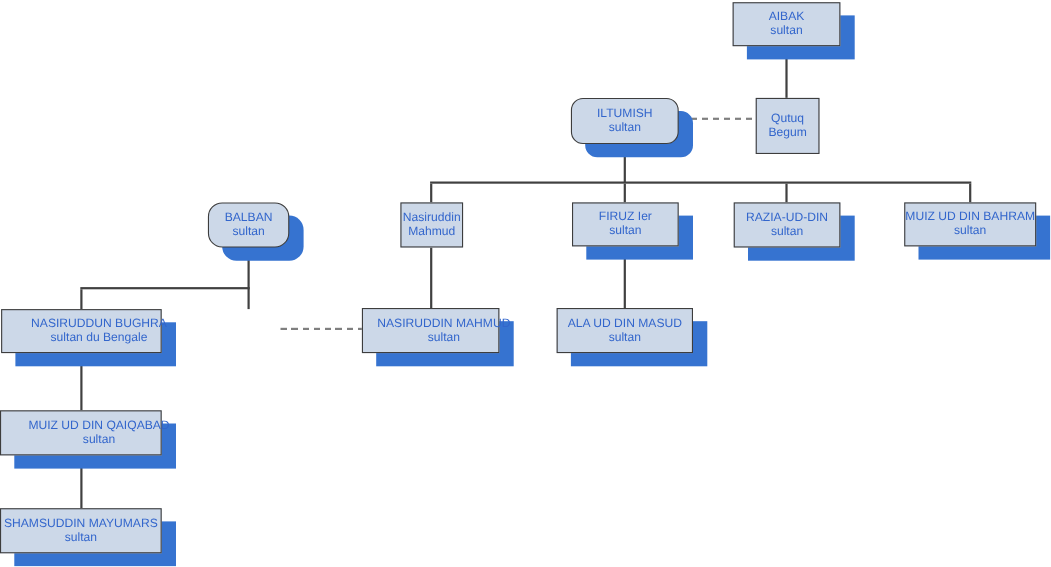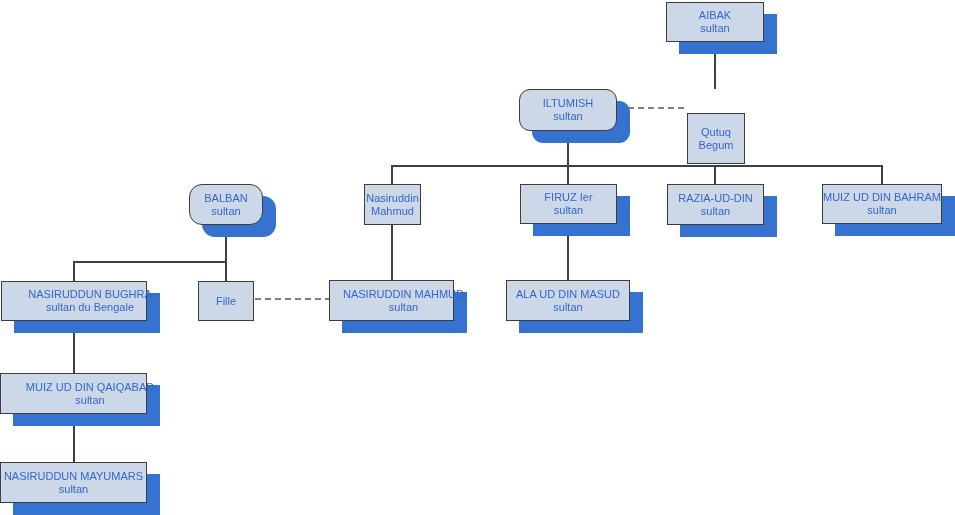--- a/index.html
+++ b/index.html
@@ -72,21 +72,21 @@
   <div class="node shadowed" style="left:666px; top:2px; width:98px; height:40px;">
     <span>AIBAK</span>
     <span>sultan</span>
   </div>
 
   <div class="node shadowed" style="left:519px; top:89px; width:98px; height:42px;border-radius:11px;">
     <span>ILTUMISH</span>
     <span>sultan</span>
   </div>
 
-  <div class="node" style="left:687px; top:89px; width:58px; height:51px;margin-top:24px;">
+  <div class="node" style="left:687px; top:89px; width:58px; height:51px;">
     <span>Qutuq</span>
     <span>Begum</span>
   </div>
 
   <div class="node shadowed" style="left:189px; top:184px; width:74px; height:41px;border-radius:13px;">
     <span>BALBAN</span>
     <span>sultan</span>
   </div>
 
   <div class="node" style="left:364px; top:184px; width:57px; height:41px;">
@@ -107,38 +107,34 @@
   <div class="node shadowed" style="left:822px; top:184px; width:120px; height:40px;">
     <span>MUIZ UD DIN BAHRAM</span>
     <span>sultan</span>
   </div>
 
   <div class="node shadowed" style="left:1px; top:281px; width:146px; height:40px;padding-left:32px;">
     <span>NASIRUDDUN BUGHRA</span>
     <span>sultan du Bengale</span>
   </div>
 
-  <div class="node" style="left:198px; top:281px; width:56px; height:40px;">
-    <span>Fille</span>
-    <span></span>
-  </div>
 
   <div class="node shadowed" style="left:329px; top:280px; width:125px; height:41px;padding-left:24px;">
     <span>NASIRUDDIN MAHMUD</span>
     <span>sultan</span>
   </div>
 
   <div class="node shadowed" style="left:506px; top:280px; width:124px; height:41px;">
     <span>ALA UD DIN MASUD</span>
     <span>sultan</span>
   </div>
 
   <div class="node shadowed" style="left:0px; top:373px; width:147px; height:41px;padding-left:33px;">
     <span>MUIZ UD DIN QAIQABAD</span>
     <span>sultan</span>
   </div>
 
   <div class="node shadowed" style="left:0px; top:462px; width:147px; height:41px;">
-    <span>NASIRUDDUN MAYUMARS</span>
+    <span>SHAMSUDDIN MAYUMARS</span>
     <span>sultan</span>
   </div>
 
 </div>
 
 </body></html>

